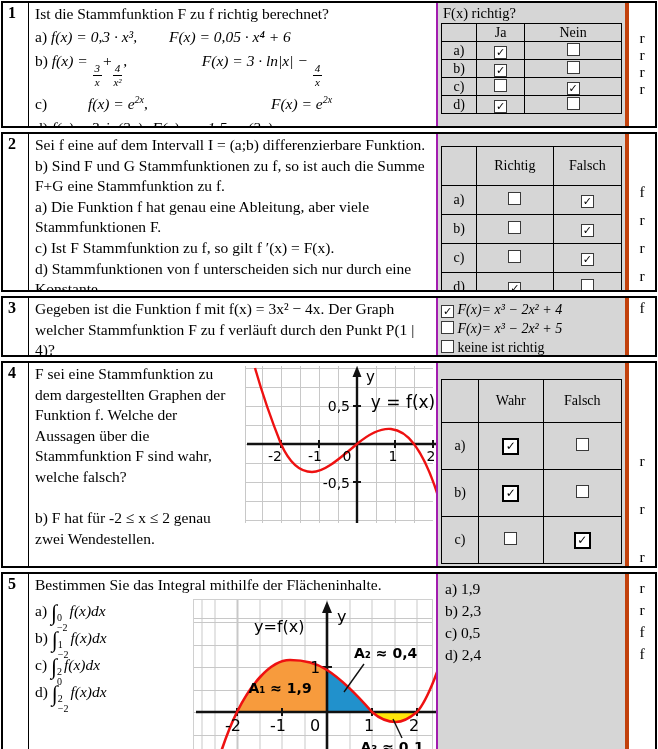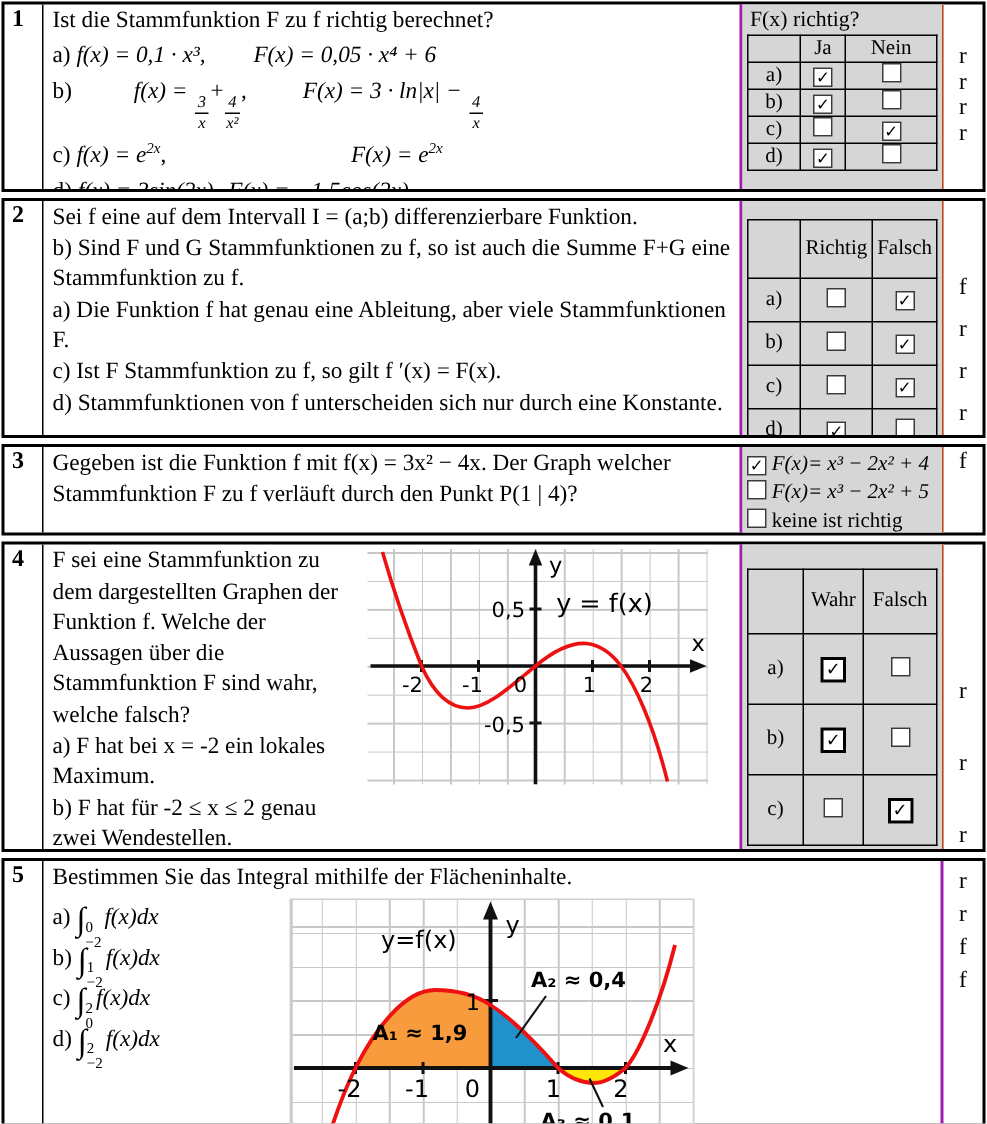--- a/index.html
+++ b/index.html
@@ -2,33 +2,33 @@
 <html><head>
 <meta charset="utf-8">
 <style>
   html,body{margin:0;padding:0;background:#fff;}
   body{width:658px;height:749px;overflow:hidden;font-family:"Liberation Serif",serif;color:#000;}
   .sheet{display:flex;flex-direction:column;gap:4px;padding:1px;}
   .block{display:flex;border:2px solid #000;box-sizing:border-box;background:#fff;}
   .b1{height:127px}.b2{height:160px}.b3{height:61px}.b4{height:207px}.b5{height:179px}
   .numcell{width:26px;border-right:1px solid #000;font-weight:bold;font-size:16px;padding:1px 0 0 5px;box-sizing:border-box;flex:none;}
   .qcell{flex:1;border-right:2px solid #a21caf;padding:1px 3px 0 6px;font-size:15.5px;line-height:1.33;box-sizing:border-box;overflow:hidden;}
-  .acell{width:134px;flex:none;background:#d6d6d6;border-right:1px solid #c2410c;padding:2px 3px;box-sizing:border-box;overflow:hidden;}
+  .acell{width:191px;flex:none;background:#d6d6d6;border-right:4px solid #c2410c;padding:2px 3px;box-sizing:border-box;overflow:hidden;}
   .rcol{width:26px;flex:none;display:flex;flex-direction:column;align-items:center;font-size:15.5px;}
   .b1 .rcol{padding-top:26px;line-height:17px;}
   .b2 .rcol{padding-top:44px;line-height:28px;}
   .b3 .rcol{padding-top:1px;}
   .b4 .rcol{padding-top:74px;line-height:48px;}
   .b5 .rcol{padding-top:3px;line-height:22px;}
   
   .mline{white-space:nowrap;line-height:24px;}
   .mi{font-style:italic;}
   .l-a .fpart{display:inline-block;width:118px;}
-  .l-b .fpart{display:inline-block;width:150px;text-align:center;}
-  .l-c .fpart{display:inline-block;width:183px;}
+  .l-b .fpart{display:inline-block;width:150px;}
+  .l-c .fpart{display:inline-block;width:183px;margin-left:37px;}
   .l-d .fpart{margin-right:6px;}
   .frac{display:inline-flex;flex-direction:column;align-items:center;vertical-align:-6px;font-size:11px;line-height:1;font-style:italic;margin:0 1px;}
   .frac .fn{border-bottom:1px solid #000;padding:0 2px 1px;}
   .frac .fd{padding-top:1px;}
   sup.e{font-size:10px;font-style:italic;}
   
   .ptitle{font-size:14.5px;padding:0 0 1px 2px;}
   table.anst{border-collapse:collapse;width:100%;background:#d6d6d6;}
   table.anst td{border:1px solid #000;text-align:center;font-size:14px;padding:0;}
   .t1 td{height:17px;}
@@ -73,21 +73,21 @@
 <body>
 
 <div class="sheet">
 
   <div class="block b1">
     <div class="numcell">1</div>
     <div class="qcell">
       <div>Ist die Stammfunktion F zu f richtig berechnet?</div>
       <div class="mline l-a">
         <span>a)</span>
-        <span class="fpart mi">f(x) = 0,1 · x³,</span><span class="mi">F(x) = 0,05 · x⁴ + 6</span>
+        <span class="fpart mi">f(x) = 0,3 · x³,</span><span class="mi">F(x) = 0,05 · x⁴ + 6</span>
       </div>
       <div class="mline l-b">
         <span>b)</span>
         <span class="fpart"><span class="mi">f(x) =</span>
           <span class="frac">
               <span class="fn">3</span>
               <span class="fd">x</span>
             </span><span>+</span><span class="frac">
               <span class="fn">4</span>
               <span class="fd">x²</span>
@@ -208,21 +208,21 @@
       <span>f</span>
     </div>
   </div>
 
   <div class="block b4">
     <div class="numcell">4</div>
     <div class="qcell">
       <div class="r4wrap">
         <div class="r4text">
           <span>F sei eine Stammfunktion zu dem dargestellten Graphen der Funktion f. Welche der Aussagen über die Stammfunktion F sind wahr, welche falsch?</span><br>
-          <span>a) F hat bei x = -2 ein lokales Maximum.</span><br>
+          <br>
           <span>b) F hat für -2 ≤ x ≤ 2 genau zwei Wendestellen.</span><br>
           
         </div>
         <div class="graph4">
           <svg width="227" height="157" viewBox="0 0 227 157">
 
             <line x1="2" y1="78" x2="219" y2="78" stroke="#111" stroke-width="2.4"></line>
             <line x1="112" y1="6" x2="112" y2="157" stroke="#111" stroke-width="2.4"></line>
             <polygon points="112,0 107.5,11 116.5,11" fill="#111"></polygon>
             <polygon points="226,78 215,73.5 215,82.5" fill="#111"></polygon>
@@ -338,20 +338,28 @@
             <text x="121" y="131" font-size="16" text-anchor="middle">0</text>
             <text x="175" y="131" font-size="16" text-anchor="middle">1</text>
             <text x="220" y="131" font-size="16" text-anchor="middle">2</text>
             <text x="86" y="93" font-size="14" font-weight="bold" text-anchor="middle">A₁ ≈ 1,9</text>
             <text x="160" y="58" font-size="14" font-weight="bold">A₂ ≈ 0,4</text>
             <text x="198" y="152" font-size="14" font-weight="bold" text-anchor="middle">A₃ ≈ 0,1</text>
           </svg>
         </div>
       </div>
     </div>
+    <div class="acell">
+      <div class="ans5">
+        <div><span>a)</span> <span>1,9</span></div>
+        <div><span>b)</span> <span>2,3</span></div>
+        <div><span>c)</span> <span>0,5</span></div>
+        <div><span>d)</span> <span>2,4</span></div>
+      </div>
+    </div>
     <div class="rcol">
       <span>r</span>
       <span>r</span>
       <span>f</span>
       <span>f</span>
     </div>
   </div>
 
 </div>
 

